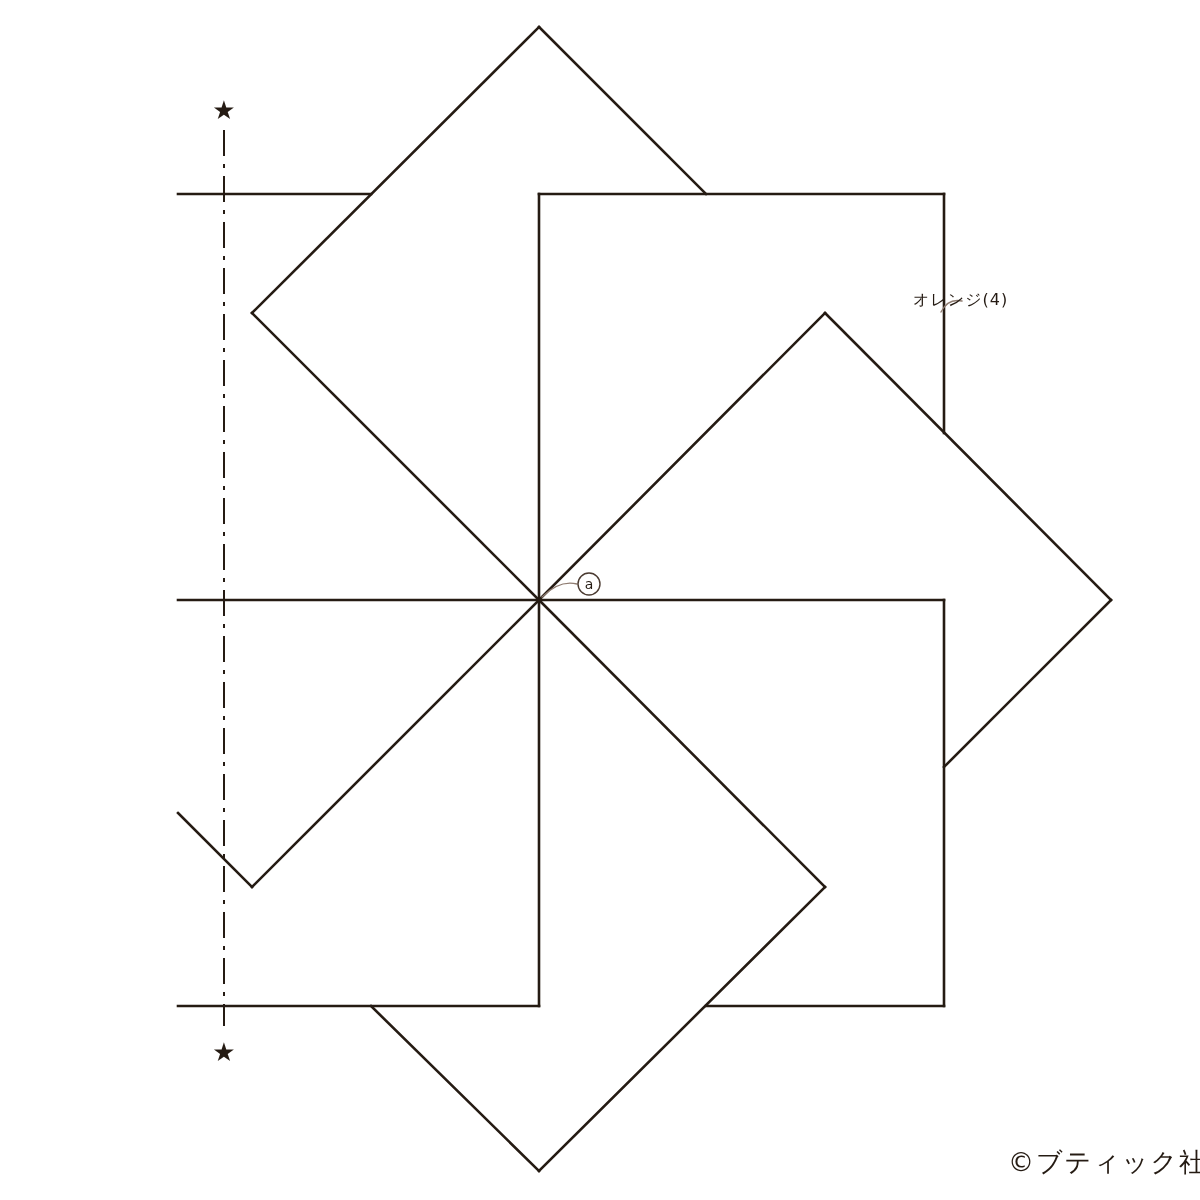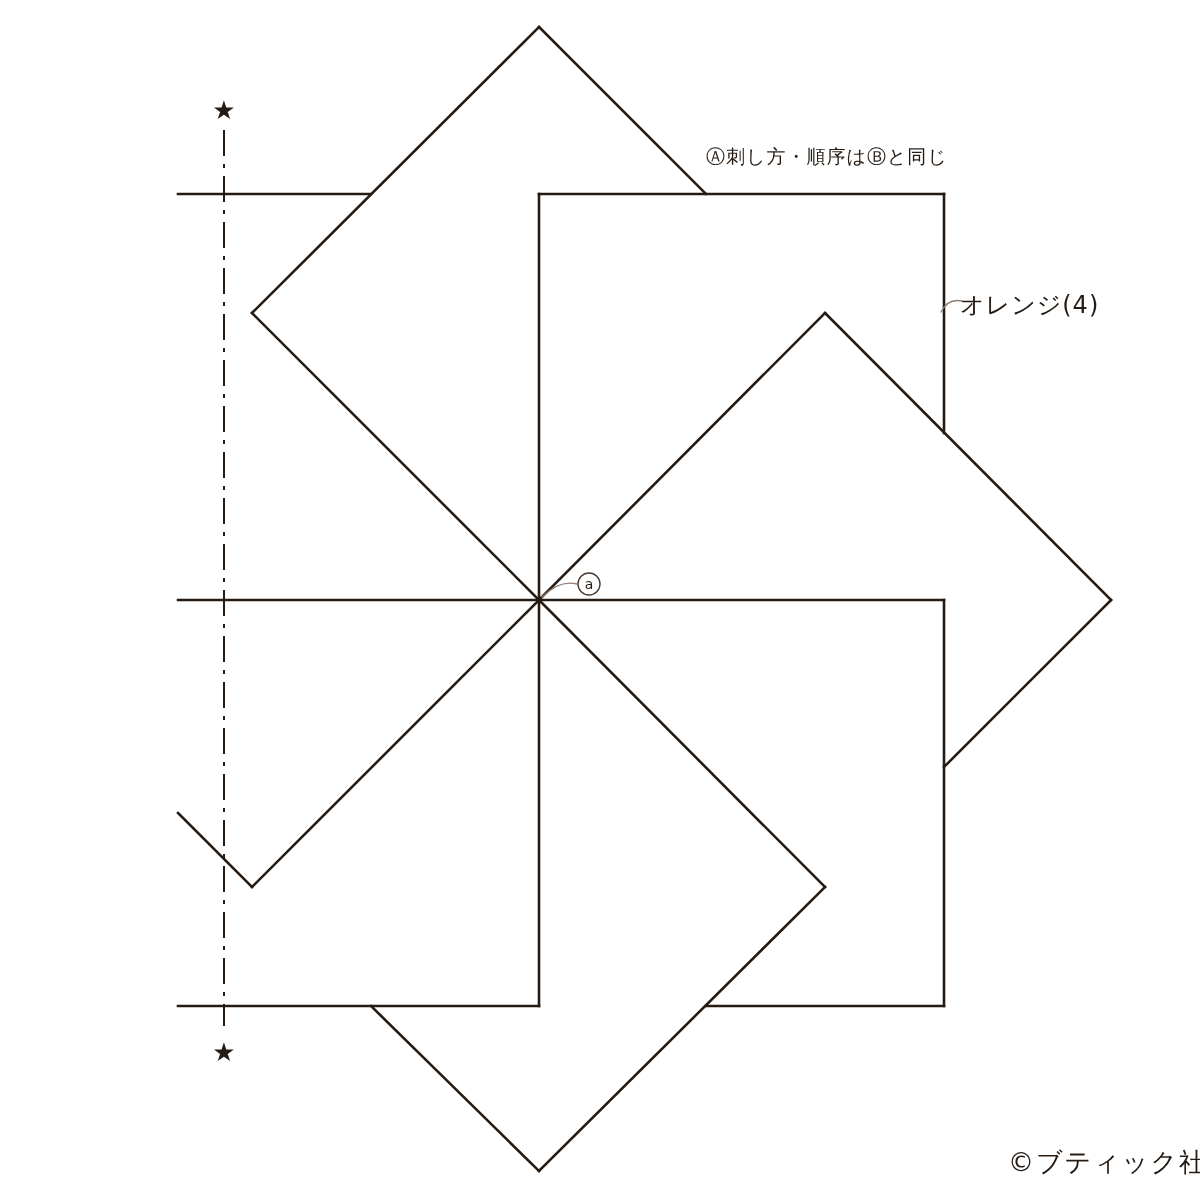--- a/index.html
+++ b/index.html
@@ -1,21 +1,21 @@
 <!DOCTYPE html>
 <html><head>
 <meta charset="utf-8">
 <style>
   html,body{margin:0;padding:0;background:#ffffff;}
   #stage{position:relative;width:1200px;height:1200px;background:#ffffff;overflow:hidden;
          font-family:"DejaVu Sans",sans-serif;}
   #diagram-svg{position:absolute;left:0;top:0;}
   .label{position:absolute;color:#251b13;white-space:nowrap;line-height:1.3;}
   .label-note{left:706px;top:144px;font-size:19px;letter-spacing:1px;}
-  .label-orange{left:960px;top:290px;font-size:24px;letter-spacing:1px;}
+  .label-orange{left:913px;top:290px;font-size:16px;letter-spacing:1px;}
   .label-copyright{left:1008px;top:1146px;font-size:26px;letter-spacing:2px;}
 </style>
 </head>
 <body>
 
 <div id="stage">
   <svg id="diagram-svg" width="1200" height="1200" viewBox="0 0 1200 1200">
       <line x1="539" y1="600" x2="539" y2="194" stroke="#251b13" stroke-width="2.6" stroke-linecap="square"></line>
       <line x1="539" y1="600" x2="825" y2="313" stroke="#251b13" stroke-width="2.6" stroke-linecap="square"></line>
       <line x1="539" y1="600" x2="252" y2="313" stroke="#251b13" stroke-width="2.6" stroke-linecap="square"></line>
@@ -39,18 +39,17 @@
       <line x1="1111" y1="600" x2="944" y2="767" stroke="#251b13" stroke-width="2.6" stroke-linecap="square"></line>
       <line x1="224" y1="130" x2="224" y2="1026" stroke="#251b13" stroke-width="2" stroke-dasharray="26 8 4 8"></line>
       <text x="224" y="119.1" fill="#251b13" font-size="26" text-anchor="middle" font-family="&quot;DejaVu Sans&quot;,sans-serif">★</text>
       <text x="224" y="1061.1" fill="#251b13" font-size="26" text-anchor="middle" font-family="&quot;DejaVu Sans&quot;,sans-serif">★</text>
       <path d="M 542,597 C 553,586 565,581 577,584" fill="none" stroke="#8f7c71" stroke-width="1.4" stroke-linecap="round"></path>
       <path d="M 941,312 C 946,302 953,299 962,301" fill="none" stroke="#8f7c71" stroke-width="1.4" stroke-linecap="round"></path>
       <circle cx="589" cy="584" r="11" fill="none" stroke="#4a3a30" stroke-width="1.4"></circle>
       <text x="589" y="588.9" fill="#251b13" font-size="14" text-anchor="middle" font-family="&quot;DejaVu Sans&quot;,sans-serif">a</text>
     </svg>
 
-  <div class="label label-note">Ⓐ刺し方・順序はⒷと同じ</div>
 
   <div class="label label-orange">オレンジ(4)</div>
 
   <div class="label label-copyright">©ブティック社</div>
 </div>
 
 </body></html>

